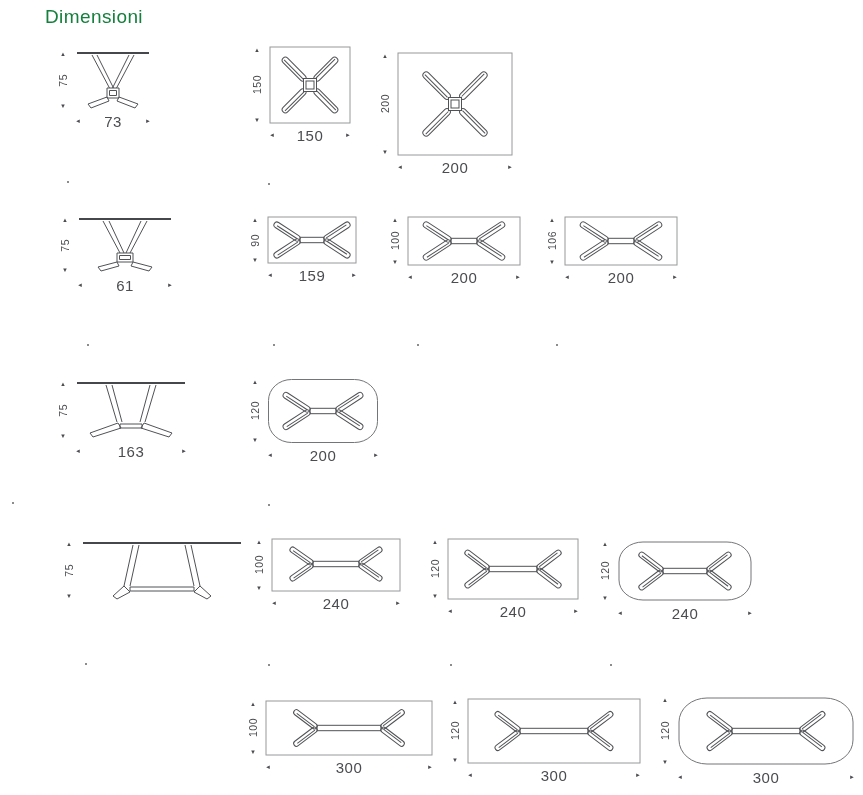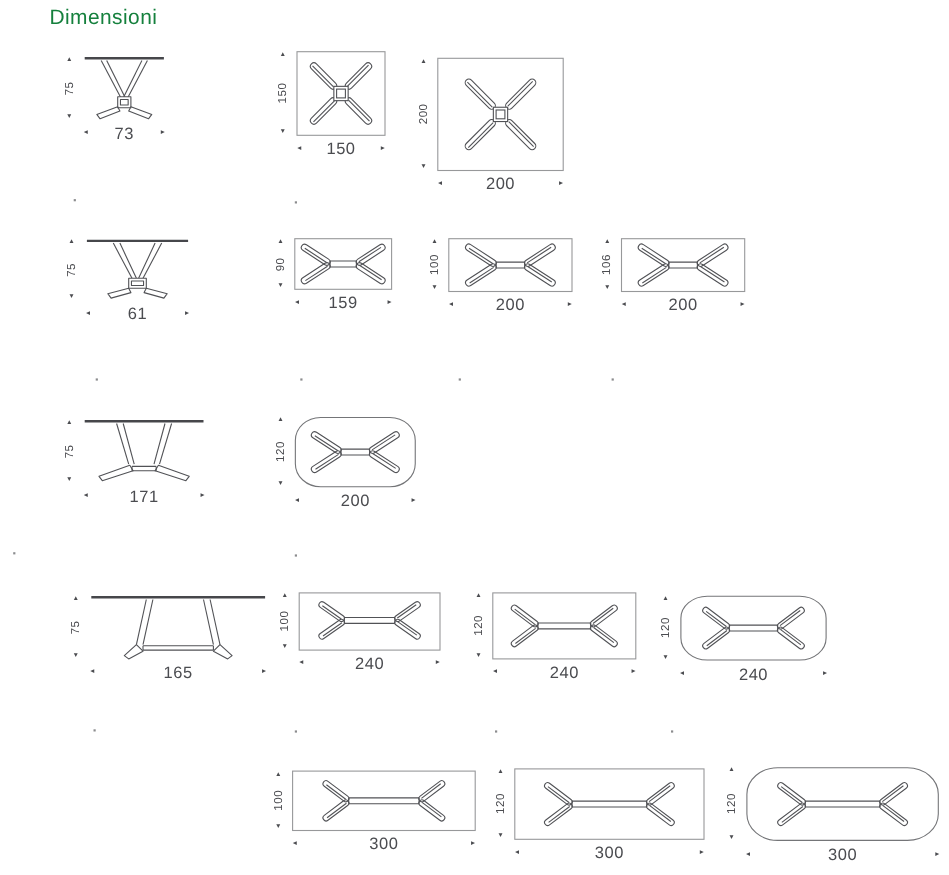--- a/index.html
+++ b/index.html
@@ -307,21 +307,21 @@
         <path d="M37 5 L47 42"></path>
       <path d="M81 5 L70 42"></path>
         <path d="M75 5 L65 42"></path>
       <path d="M45 44 H67 M45 48 H67 M45 44 V48 M67 44 V48"></path>
       <path d="M43 43 L15 53 L18 57 L46 48 Z"></path>
       <path d="M69 43 L97 53 L94 57 L66 48 Z"></path>
     </g>
   </svg>
   <div class="hdim">
     <span class="arr">◄</span>
-    <span class="hnum">171</span>
+    <span class="hnum">163</span>
     <span class="arr">►</span>
   </div>
 </div>
 
 <div class="fig" style="left:246px;top:378px">
   <div class="vdim">
     <span class="arr">▲</span>
     <span class="vnum">
         <span class="vtext">120</span>
       </span>
@@ -373,25 +373,20 @@
     <g stroke="#515256" stroke-width="1" fill="none" stroke-linejoin="round">
       <path d="M52 5 L43 46"></path>
         <path d="M58 5 L49 46"></path>
       <path d="M110 5 L119 46"></path>
         <path d="M104 5 L113 46"></path>
       <path d="M49 47 H113 M49 51 H113 M49 47 V51 M113 47 V51"></path>
       <path d="M43 46 L32 56 L36 59 L49 52 Z"></path>
       <path d="M119 46 L130 56 L126 59 L113 52 Z"></path>
     </g>
   </svg>
-  <div class="hdim">
-    <span class="arr">◄</span>
-    <span class="hnum">165</span>
-    <span class="arr">►</span>
-  </div>
 </div>
 
 <div class="fig" style="left:250px;top:538px">
   <div class="vdim">
     <span class="arr">▲</span>
     <span class="vnum">
         <span class="vtext">100</span>
       </span>
     <span class="arr">▼</span>
   </div>

